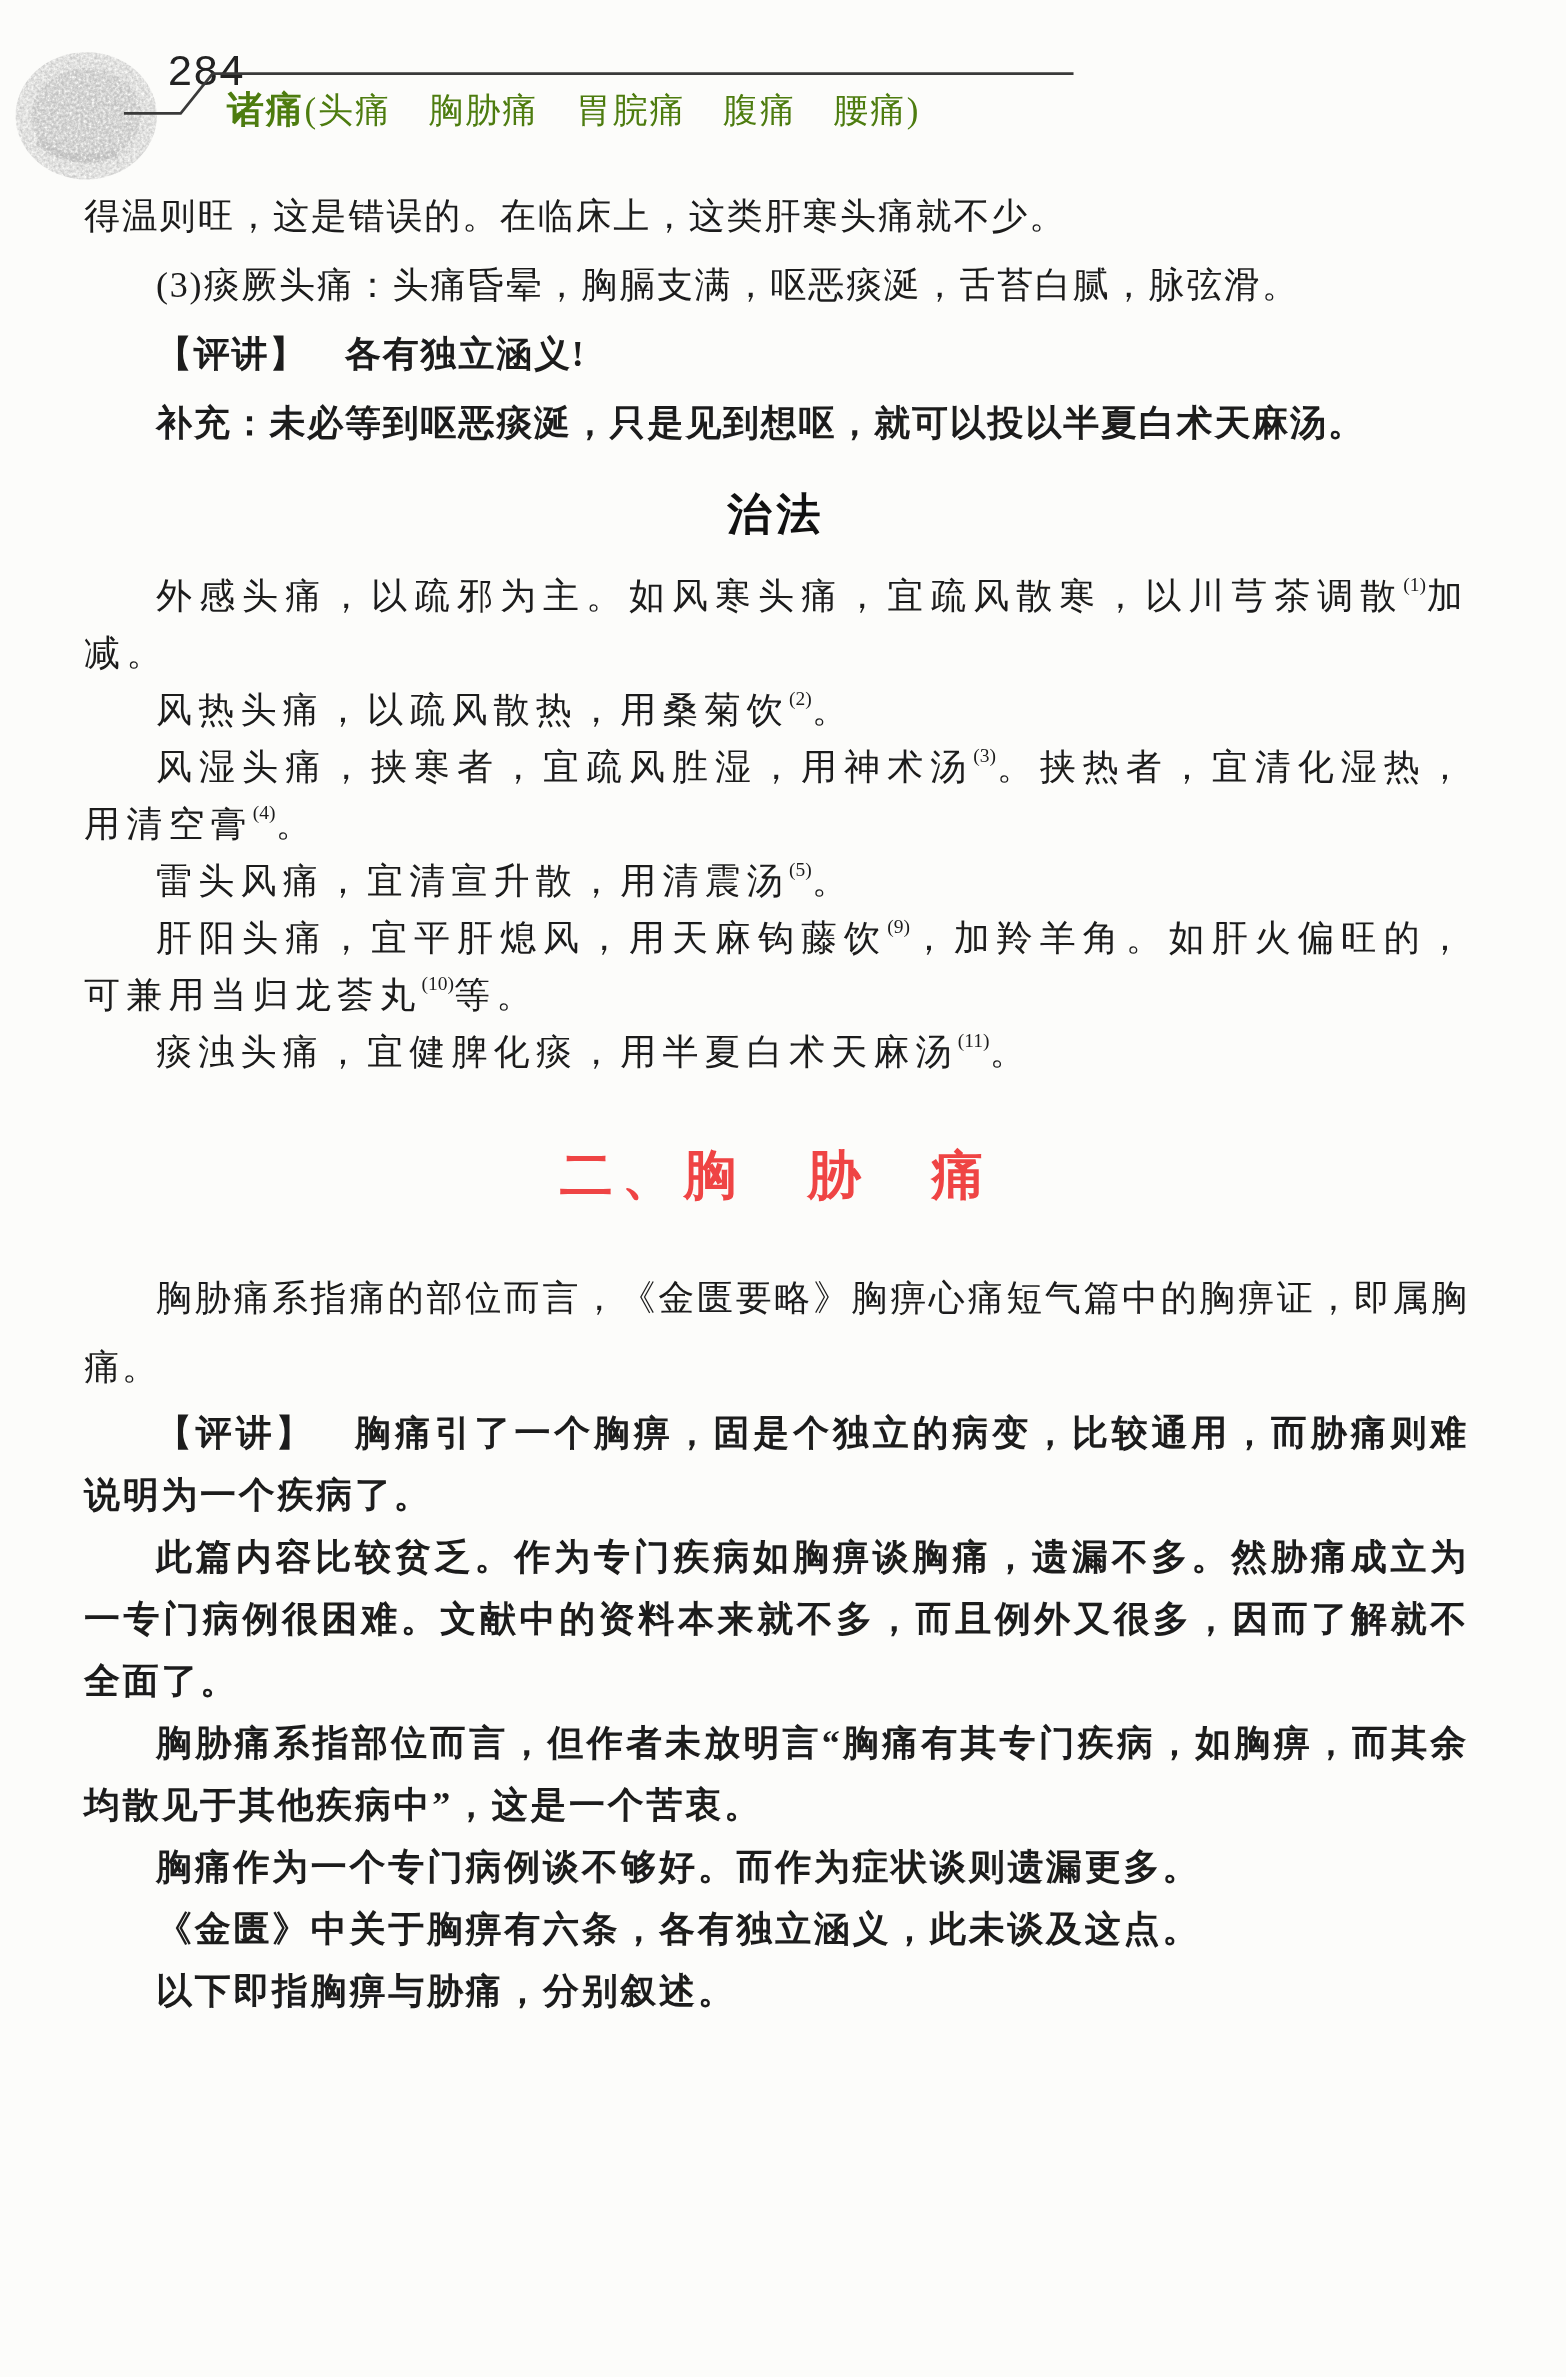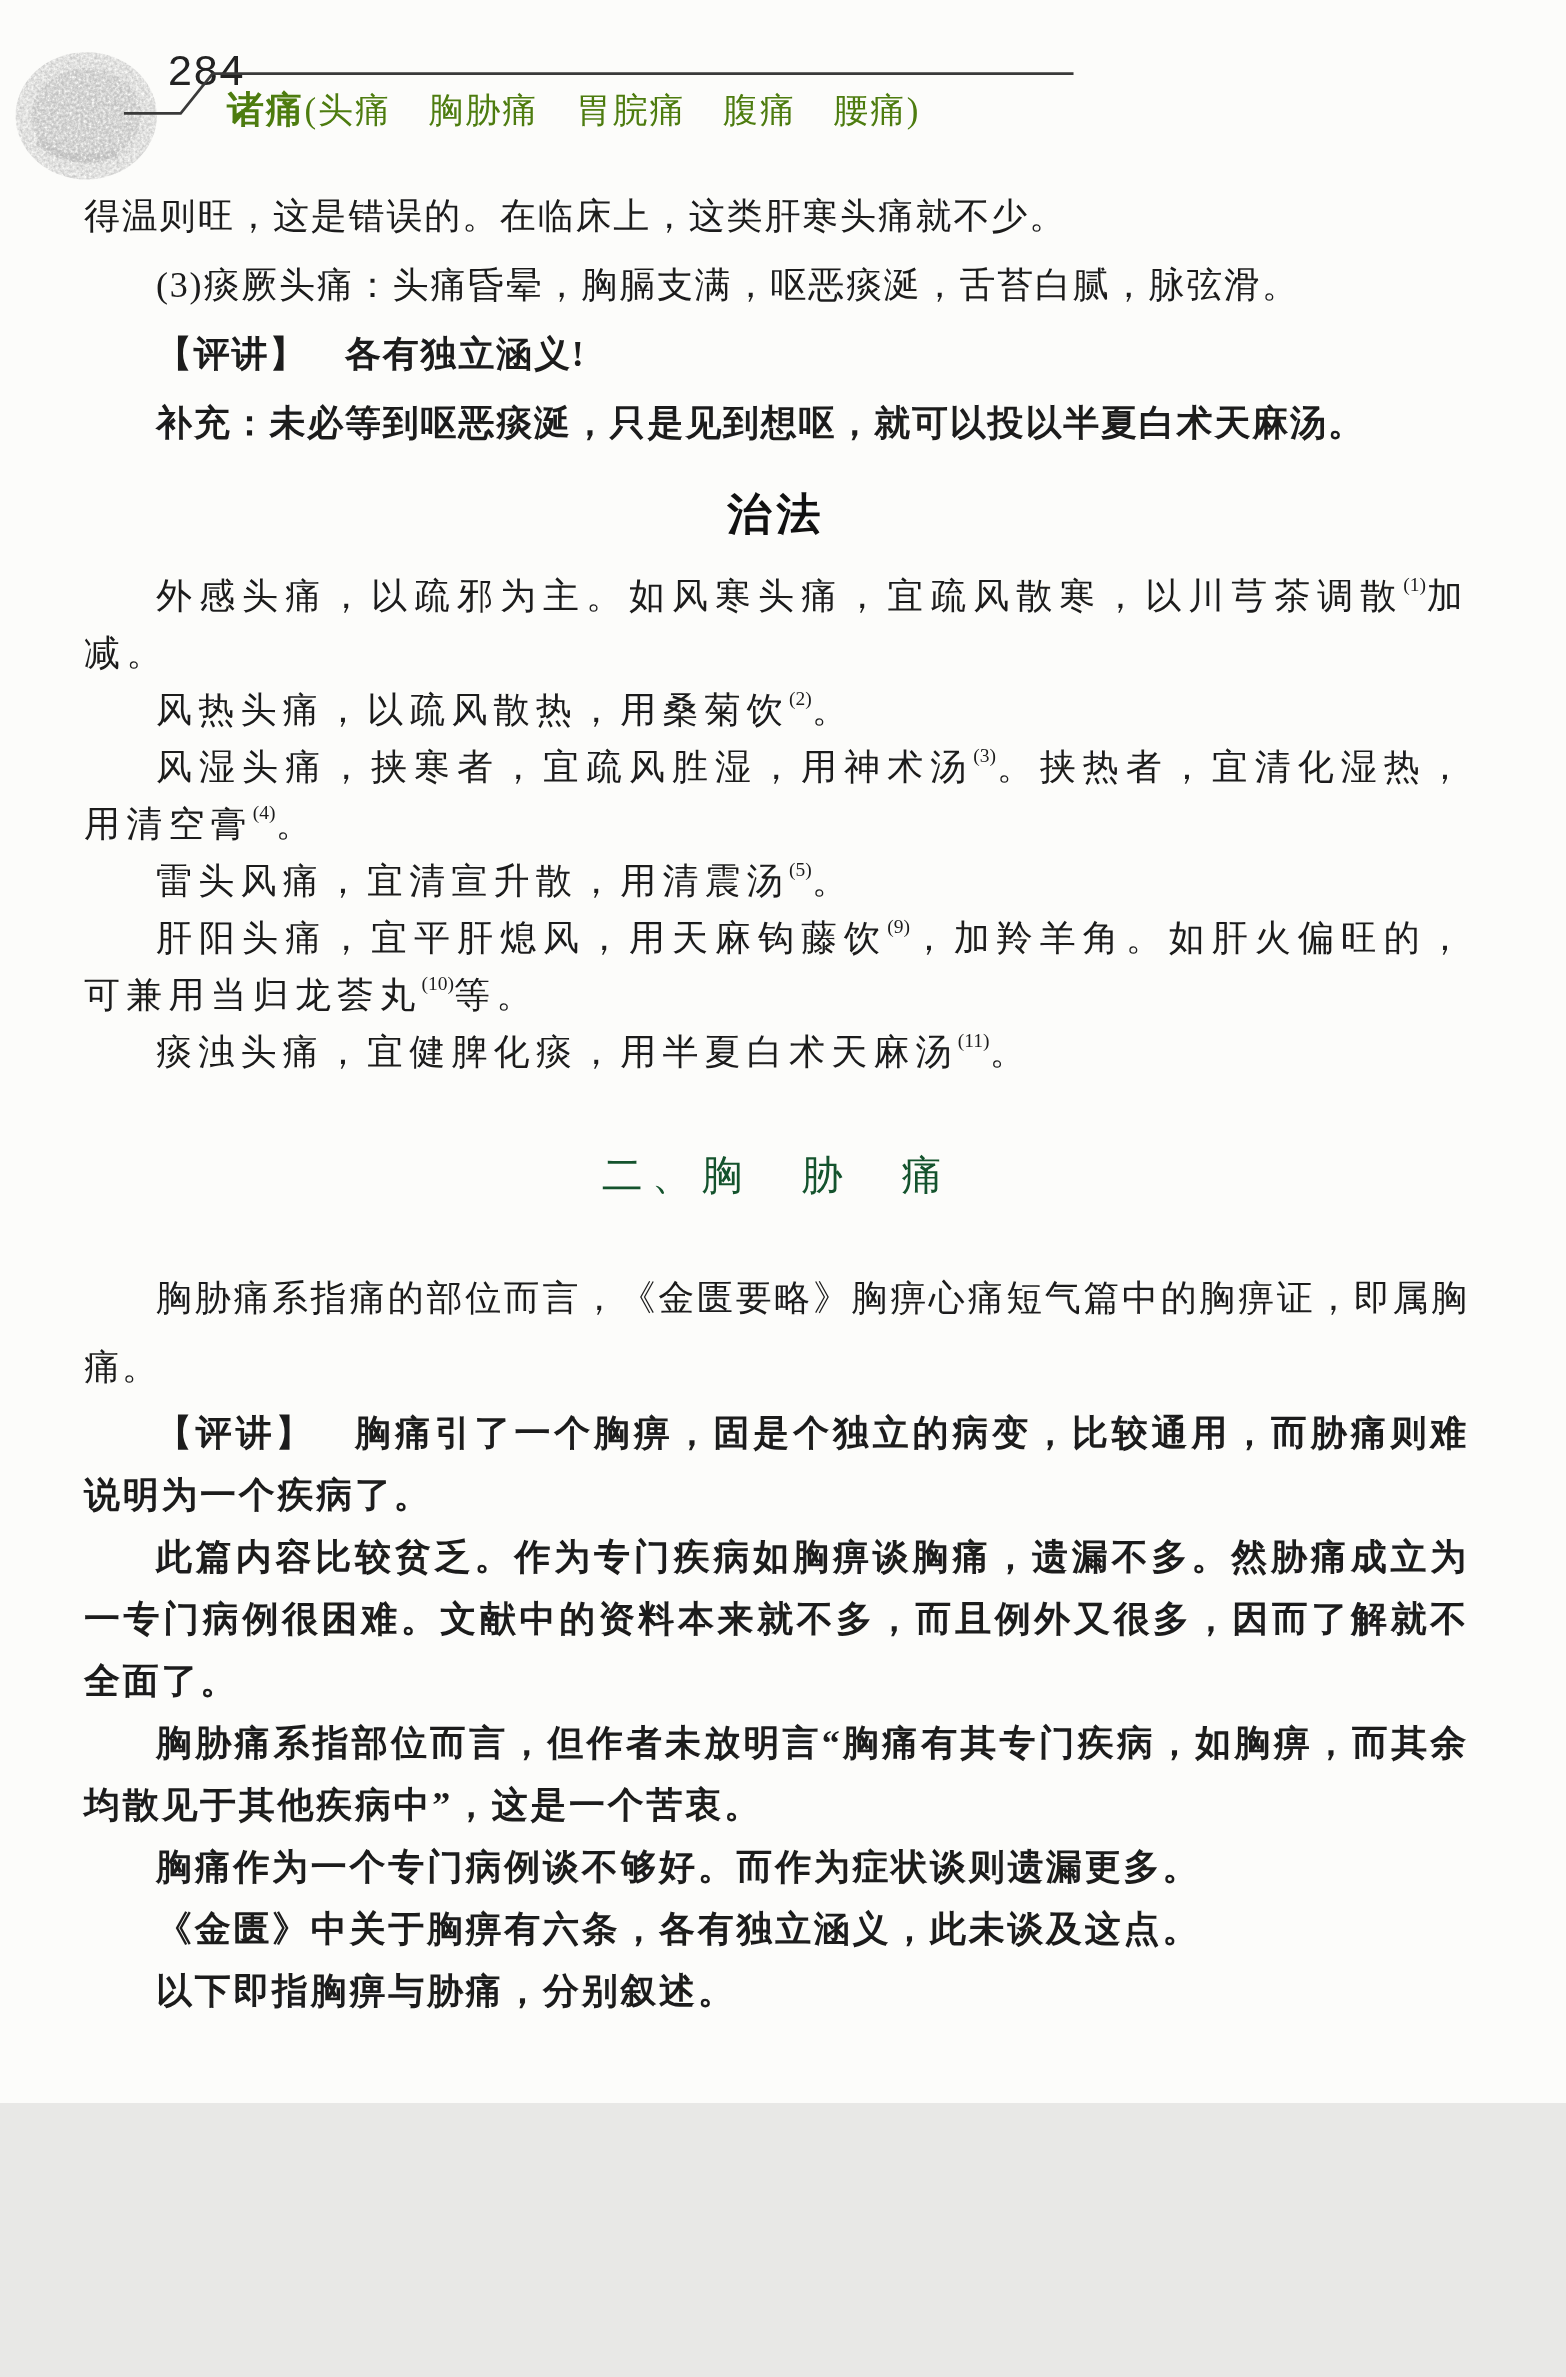--- a/index.html
+++ b/index.html
@@ -1,18 +1,18 @@
 <!DOCTYPE html>
 <html lang="zh" style="font-size:14px"><head>
 <meta charset="utf-8">
 <style>
   html,body{margin:0;padding:0;background:#e8e8e6;}
   .page{
     position:relative;
-    width:1566px;height:2103px;
+    width:1566px;height:2377px;
     margin:0 auto;
     background:#fcfcfa;
     overflow:hidden;
     font-family:"Liberation Serif","DejaVu Serif",serif;
     color:#1c1c1c;
   }
   
   .seal{position:absolute;left:12.4px;top:43px;opacity:.85;}
   .pagenum{
     position:absolute;left:168px;top:46px;
@@ -44,22 +44,22 @@
     font-size:19.5px;letter-spacing:0;
     position:relative;top:-3.5px;vertical-align:super;line-height:0;
   }
   h2.h-left{
     margin:30px 0 26.6px 0;
     font-size:44px;font-weight:700;letter-spacing:5.3px;
     text-align:center;line-height:53px;color:#111;
   }
   h2.h-center{
     margin:69px 0 64px 0;
-    font-size:41px;font-weight:400;letter-spacing:8.9px;
-    text-align:center;line-height:50px;color:#14532d;
+    font-size:53px;font-weight:700;letter-spacing:8.9px;
+    text-align:center;line-height:50px;color:#ef4444;
   }
 </style>
 </head>
 <body>
 
 <div class="page">
 
   <svg class="seal" width="152" height="142" viewBox="0 0 172 160" aria-hidden="true">
     <defs>
       <filter id="spots" x="-20%" y="-20%" width="140%" height="140%">

